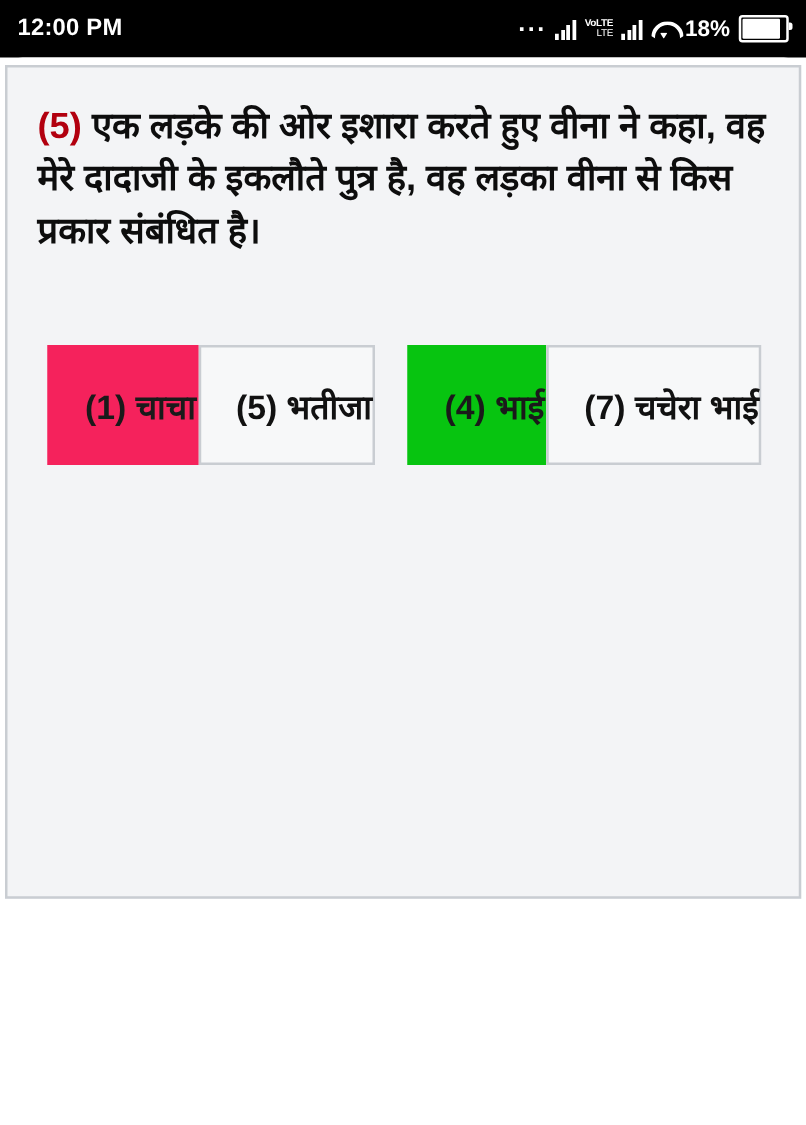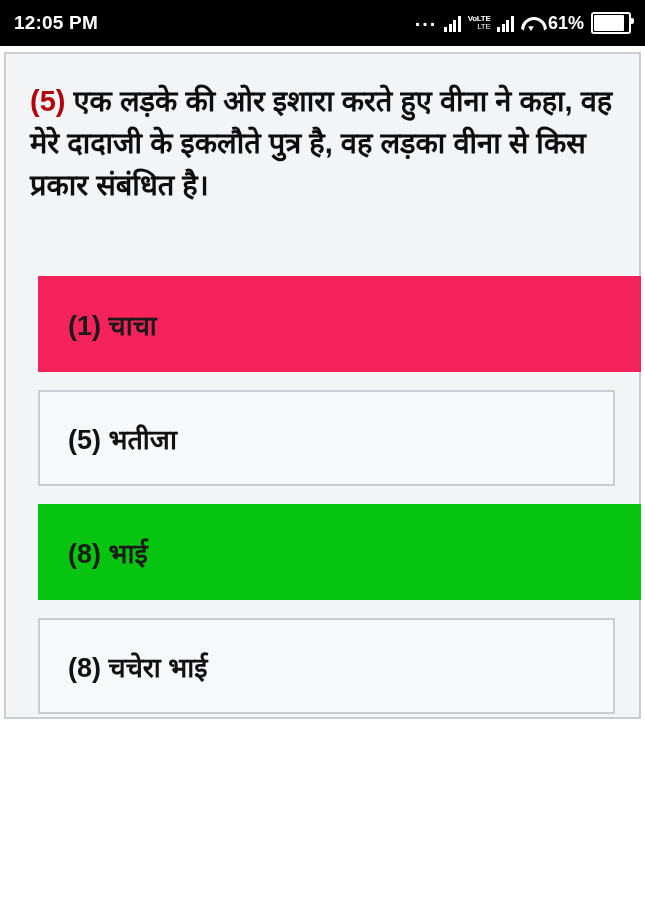--- a/index.html
+++ b/index.html
@@ -148,21 +148,21 @@
     margin: 0 0 8px 0;
   }
   .q-num {
     color: #b2000f;
     font-weight: bold;
   }
   .spacer { flex: 0 0 62px; }
 
   .options {
     display: flex;
-    flex-direction: column;
+    flex-direction: row;
     gap: 18px;
     text-align: right;
   }
   .option {
     min-height: 96px;
     display: flex;
     align-items: center;
     box-sizing: border-box;
     padding-left: 28px;
     font-size: 27px;
@@ -189,54 +189,54 @@
   }
   .option.plain {
     margin-left: 8px;
     margin-right: 0;
   }
 </style>
 </head>
 <body>
 
 <div class="status-bar">
-  <div class="status-time">12:05 PM</div>
+  <div class="status-time">12:00 PM</div>
   <div class="status-right">
     <span class="dots">...</span>
     <span class="bars">
         <i></i>
         <i></i>
         <i></i>
         <i></i>
       </span>
     <span class="lte">
       <b>VoLTE</b>
       <span>LTE</span>
     </span>
     <span class="bars">
         <i></i>
         <i></i>
         <i></i>
         <i></i>
       </span>
     <span class="wifi"></span>
-    <span class="batt-text">61%</span>
+    <span class="batt-text">18%</span>
     <span class="batt">
         <span class="fill"></span>
       </span>
   </div>
 </div>
 
 <div class="screen">
   <div class="card">
     <p class="question">
       <span class="q-num">(5)</span>
       <span>एक लड़के की ओर इशारा करते हुए वीना ने कहा, वह मेरे दादाजी के इकलौते पुत्र है, वह लड़का वीना से किस प्रकार संबंधित है।</span>
     </p>
     <div class="spacer"></div>
     <div class="options">
       <div class="option wrong">(1) चाचा</div>
       <div class="option plain">(5) भतीजा</div>
-      <div class="option correct">(8) भाई</div>
-      <div class="option plain">(8) चचेरा भाई</div>
+      <div class="option correct">(4) भाई</div>
+      <div class="option plain">(7) चचेरा भाई</div>
     </div>
   </div>
 </div>
 
 </body></html>

